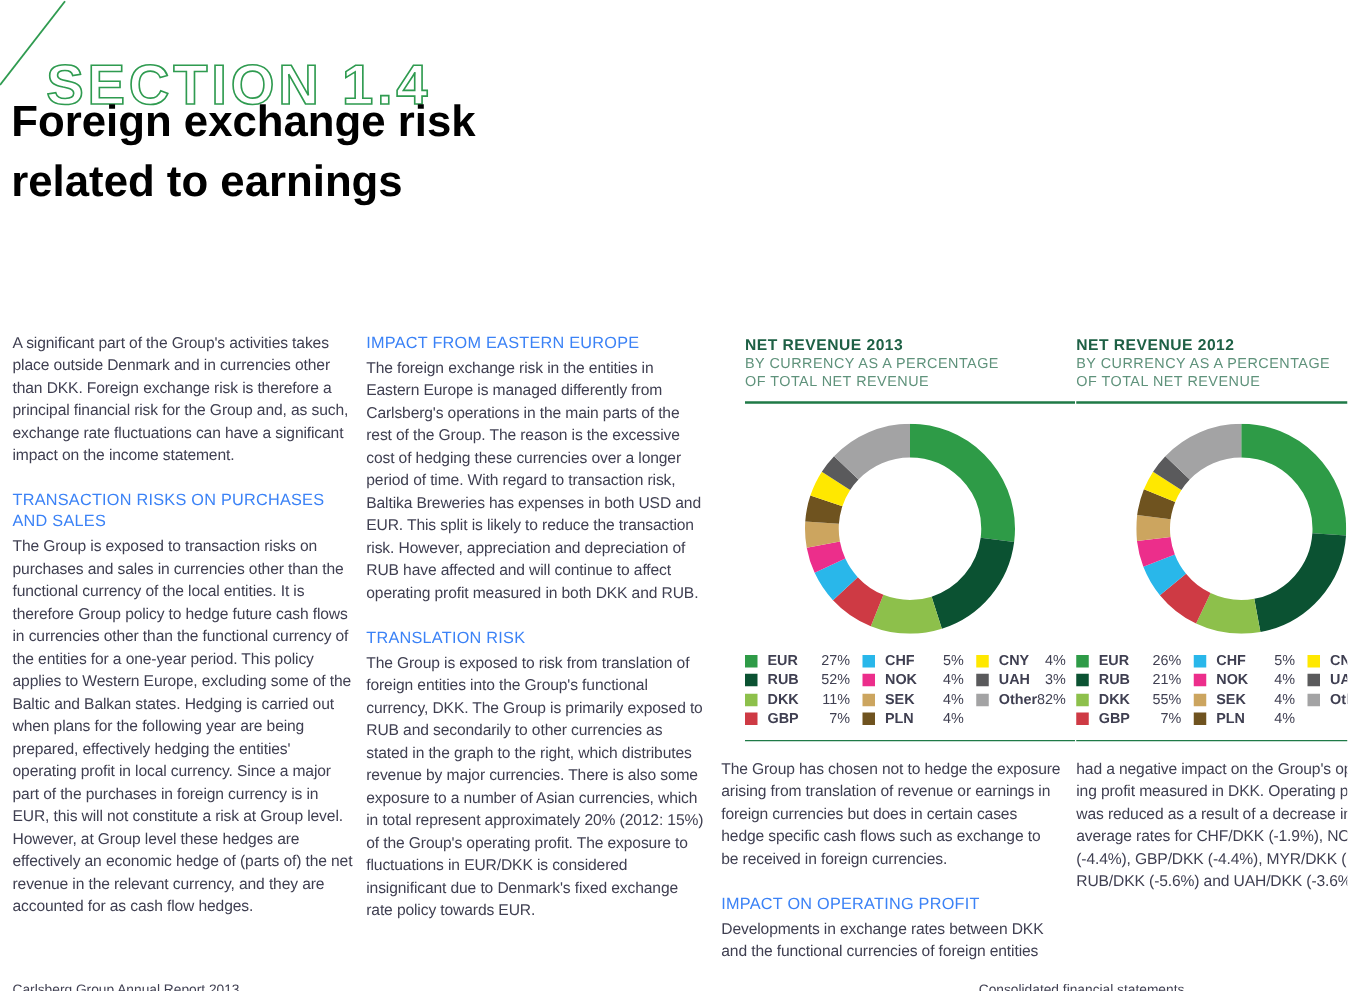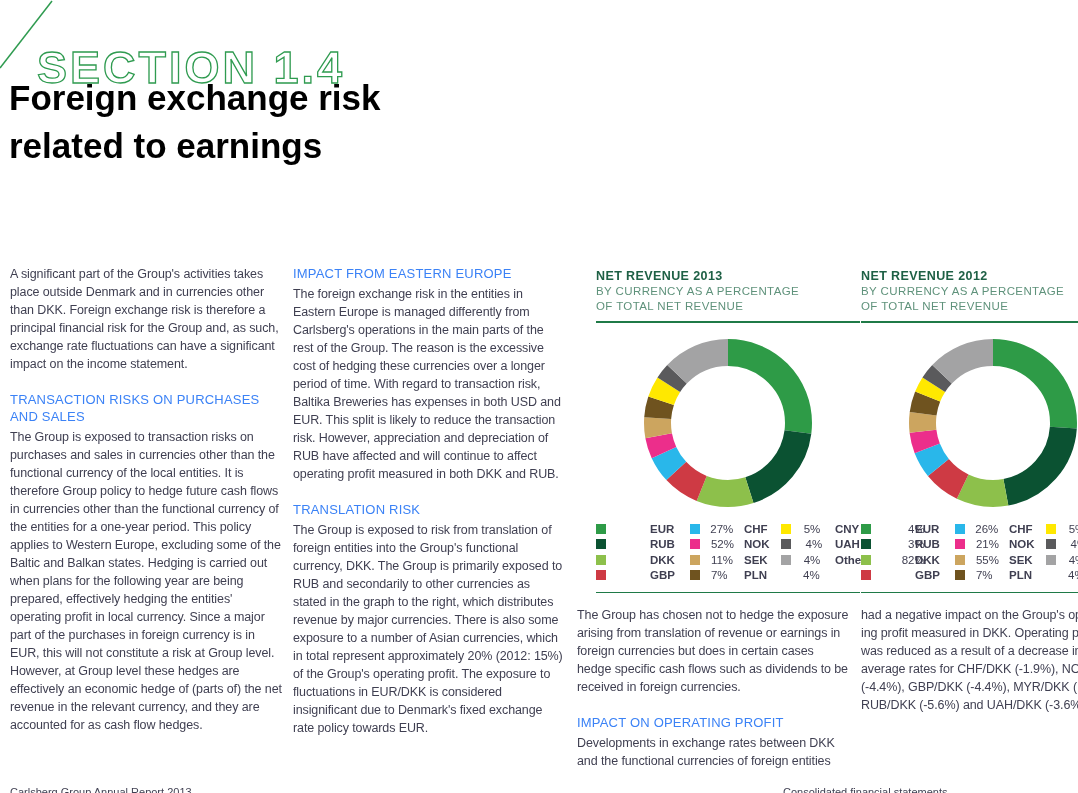--- a/index.html
+++ b/index.html
@@ -42,21 +42,21 @@
   #chart2012 { left:861px; }
   .chart-title { font-size:12.5px; font-weight:700; color:#1e6045; letter-spacing:0.4px; line-height:16px; }
   .chart-sub   { font-size:11.5px; color:#5f927b; letter-spacing:0.4px; line-height:15px; }
   .title-rule  { border-bottom:2px solid #1f7a47; padding-bottom:7px; }
   .donut-wrap  { width:168px; height:168px; margin:16px auto 14px auto; }
   .legend {
     display:grid; grid-template-columns:94px 91px 1fr;
     column-gap:0; margin-top:4px;
   }
   .legend-col { display:flex; flex-direction:column; }
-  .legend-item { display:flex; align-items:center; height:15.5px; font-size:11.5px;gap:36px; }
+  .legend-item { display:flex; align-items:center; height:15.5px; font-size:11.5px; }
   .swatch { width:10px; height:10px; flex:0 0 10px; margin-right:8px; }
   .l-label { font-weight:700; color:#3f3f51; }
   .l-value { margin-left:auto; margin-right:10px; color:#3f3f51; }
   .legend-rule { border-bottom:1.5px solid #1f7a47; margin-top:9px; }
   
   .footer-left  { position:absolute; left:10px;  top:786px; font-size:11px; color:#3f3f51; white-space:nowrap; }
   .footer-right { position:absolute; left:783px; top:786px; font-size:11px; color:#3f3f51; white-space:nowrap; }
 </style>
 </head>
 <body>
@@ -246,21 +246,21 @@
             <span class="swatch" style="background: rgb(163, 163, 164);"></span>
             <span class="l-label">Other</span>
             <span class="l-value"></span>
           </div>
         </div>
       </div>
     <div class="legend-rule"></div>
   </div>
 
   <div class="col3-text">
-    <p>The Group has chosen not to hedge the exposure arising from translation of revenue or earnings in foreign currencies but does in certain cases hedge specific cash flows such as dividends to be received in foreign currencies.</p>
+    <p>The Group has chosen not to hedge the exposure arising from translation of revenue or earnings in foreign currencies but does in certain cases hedge specific cash flows such as exchange to be received in foreign currencies.</p>
     <div class="subhead">IMPACT ON OPERATING PROFIT</div>
     <p>Developments in exchange rates between DKK and the functional currencies of foreign entities</p>
   </div>
 
   <div class="col4-text">
       <div class="frag">had a negative impact on the Group's operat-</div>
       <div class="frag">ing profit measured in DKK. Operating profit</div>
       <div class="frag">was reduced as a result of a decrease in</div>
       <div class="frag">average rates for CHF/DKK (-1.9%), NOK/DKK</div>
       <div class="frag">(-4.4%), GBP/DKK (-4.4%), MYR/DKK (</div>

